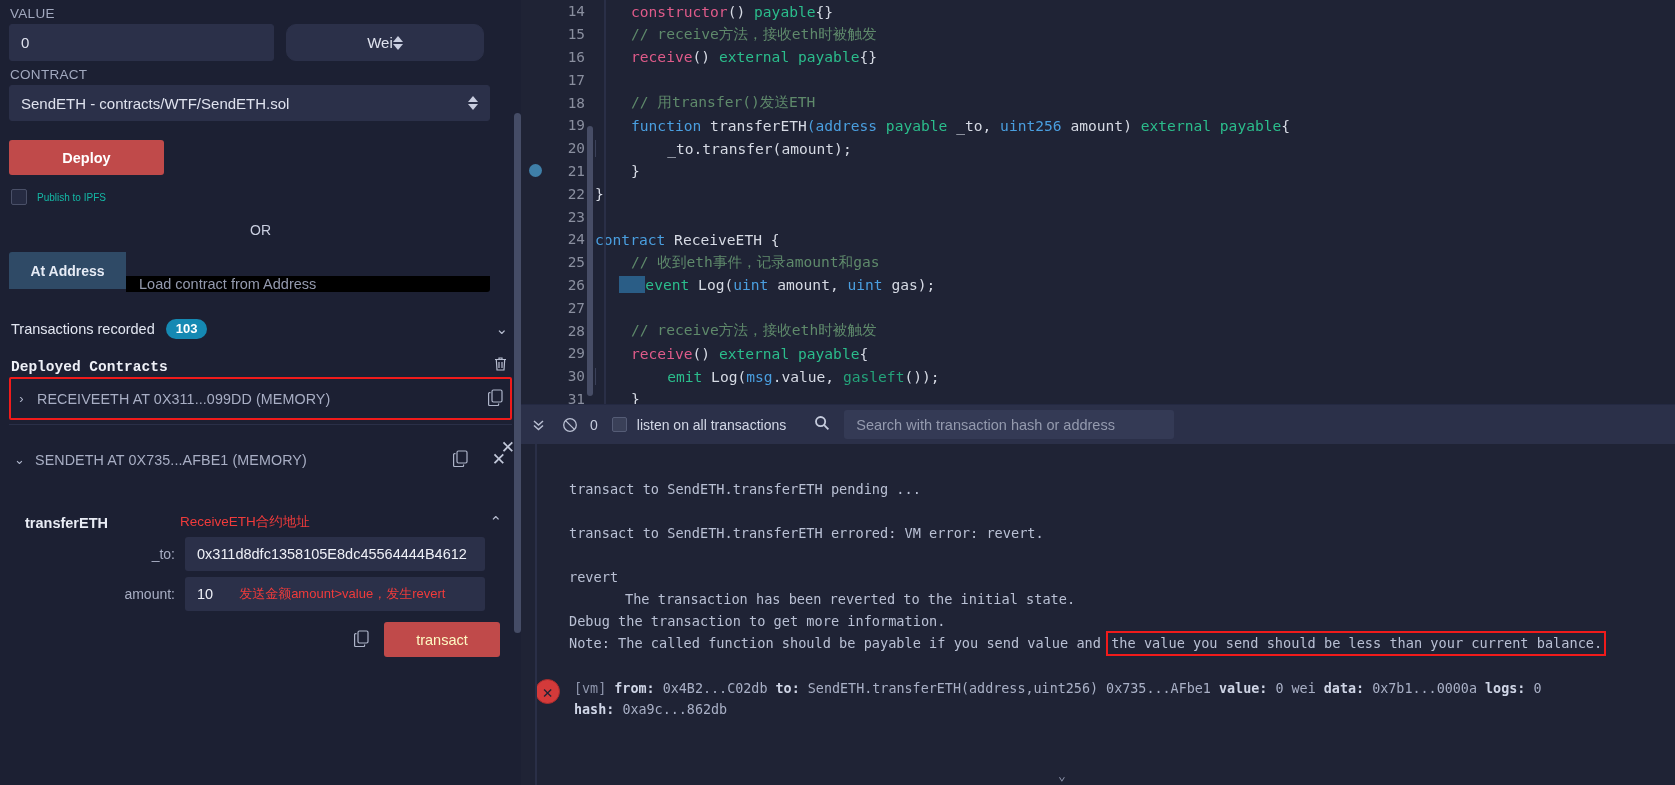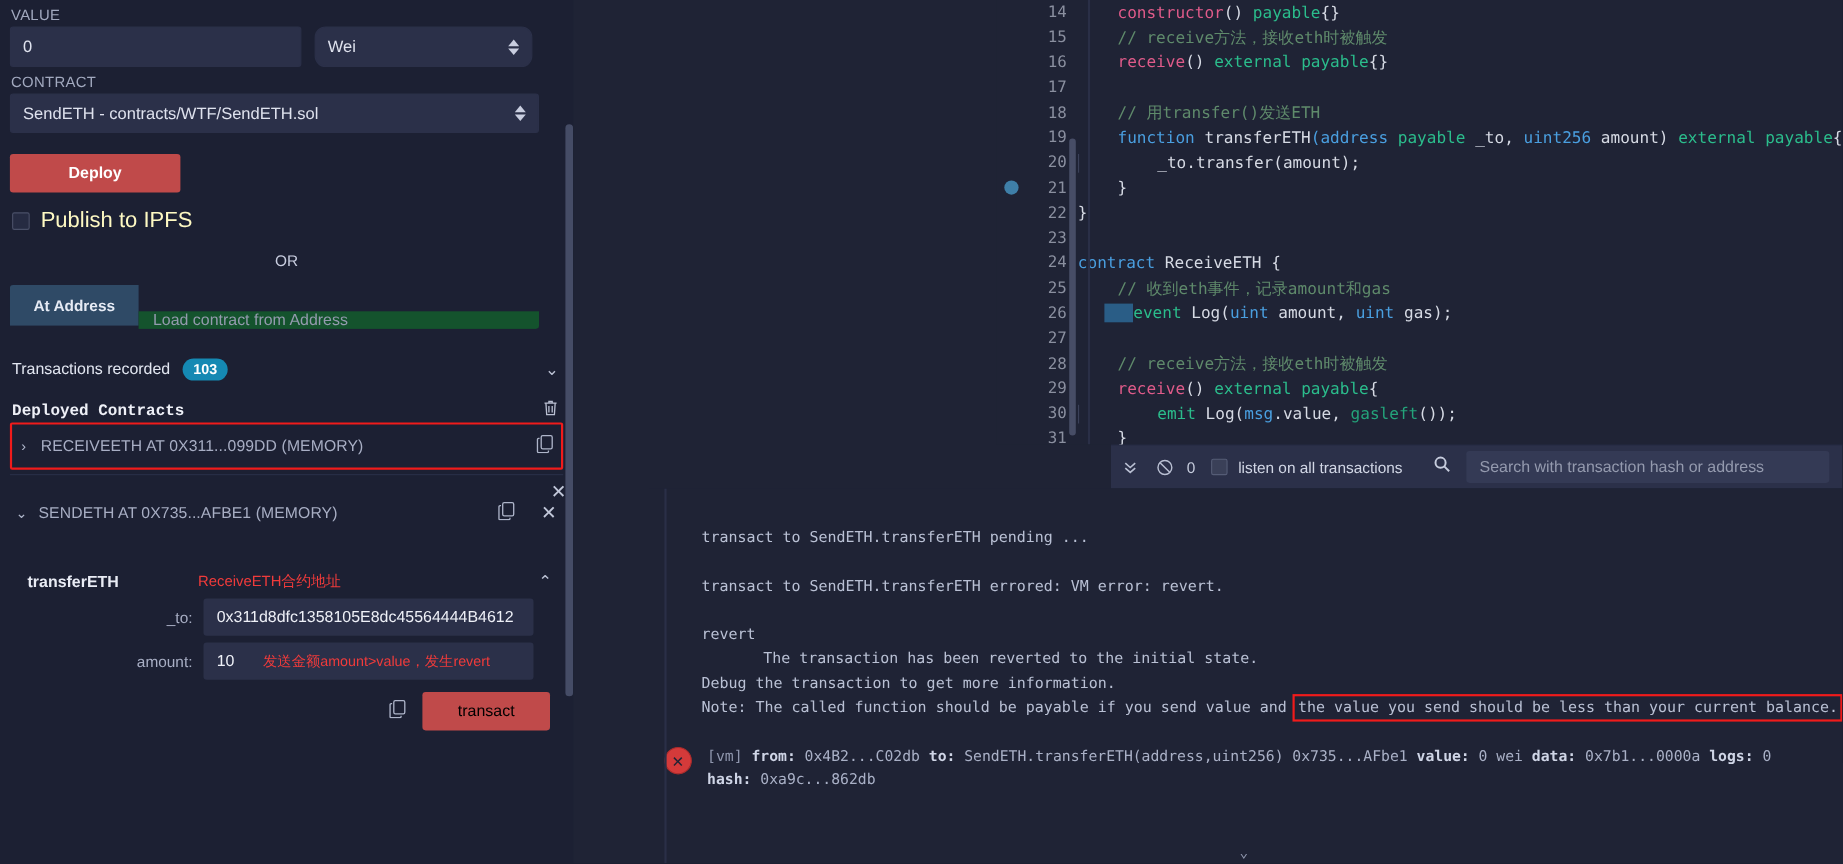--- a/index.html
+++ b/index.html
@@ -37,21 +37,21 @@
     height: 37px;
     color: #dfe2ee;
     font-size: 15px;
     padding: 0 11px;
     display: flex; align-items: center;
     font-family: "Liberation Sans", sans-serif;
   }
   .value-input { width: 265px; }
   .value-unit {
     width: 198px;
-    justify-content: space-between;
+    justify-content: center;
     border-radius: 10px;
   }
   .spin {
     display: inline-flex; flex-direction: column;
     align-items: center; justify-content: center;
     gap: 2px; color: #c4c9da;
   }
   .spin i { display: block; width: 0; height: 0; border-left: 5px solid transparent; border-right: 5px solid transparent; }
   .spin i.up { border-bottom: 6px solid #c9cee0; }
   .spin i.dn { border-top: 6px solid #c9cee0; }
@@ -70,31 +70,31 @@
     border: none; border-radius: 3px;
     font-size: 14.5px; font-weight: bold;
     cursor: pointer;
     display: flex; align-items: center; justify-content: center;
   }
   .ipfs-row { display: flex; align-items: center; gap: 10px; margin-top: 14px; padding-left: 2px; }
   .chk {
     width: 16px; height: 16px; border: 1px solid #4a5068;
     background: #262b42; border-radius: 2px; display: inline-block;
   }
-  .ipfs-label { color: #fef9c3; font-size: 20px; }
+  .ipfs-label { color: #14b8a6; font-size: 10px; }
   .or { text-align: center; color: #c9cee0; font-size: 14px; margin-top: 17px; }
 
   .ataddr-row { display: flex; margin-top: 14px; border-radius: 3px; overflow: hidden; width: 481px; }
   .ataddr-btn {
     background: #2f4a66; color: #e6ebf5; font-weight: bold;
     font-size: 14px; width: 117px; height: 37px;
     display: flex; align-items: center; justify-content: center; cursor: pointer;
   }
   .ataddr-input {
-    flex: 1; background: #14532d; color: #949aae; font-size: 14.5px;
+    flex: 1; background: #000000; color: #949aae; font-size: 14.5px;
     display: flex; align-items: center; padding-left: 13px; margin-top: 24px;
   }
 
   .tx-recorded {
     display: flex; align-items: center; gap: 11px;
     margin-top: 27px; padding: 0 2px;
     position: relative;
   }
   .tx-recorded .t { color: #e2e6f1; font-size: 14.5px; }
   .badge {
@@ -132,33 +132,33 @@
   .param-label { color: #a8aec4; font-size: 14px; width: 150px; text-align: right; }
   .param-input {
     background: #2b3049; border-radius: 3px; height: 34px;
     display: flex; align-items: center; padding: 0 12px;
     color: #eef0f7; font-size: 14.5px; width: 300px;
     position: relative;
   }
   .param-input .amtnote { color: #f03b3b; font-size: 13px; margin-left: 26px; white-space: nowrap; }
   .transact-row { display: flex; align-items: center; justify-content: flex-end; gap: 14px; margin-top: 11px; padding-right: 6px; }
   .transact-btn {
-    background: #c04a4a; color: #000000; border: none; border-radius: 3px;
+    background: #c04a4a; color: #fef9c3; border: none; border-radius: 3px;
     width: 116px; height: 35px; font-size: 14.5px; cursor: pointer;
     display: flex; align-items: center; justify-content: center;
   }
 
   
   .lp-scroll {
     position: absolute; right: 0; top: 113px;
     width: 7px; height: 520px; background: #454c66; border-radius: 4px;
   }
 
   
-  .right-side { flex: 1; display: flex; flex-direction: column; background: #1f2335; position: relative; align-items: flex-end; }
+  .right-side { flex: 1; display: flex; flex-direction: column; background: #1f2335; position: relative; }
 
   
   .editor {
     height: 404px; background: #1f2335; position: relative; overflow: hidden;
     font-family: "DejaVu Sans Mono", monospace;
     font-size: 14.6px;
   }
   .code-line { display: flex; height: 22.8px; align-items: center; }
   .gutter-break { width: 28px; display: flex; align-items: center; justify-content: center; }
   .bp-dot { width: 13px; height: 13px; border-radius: 50%; background: #3f7fa8; display: block; }

